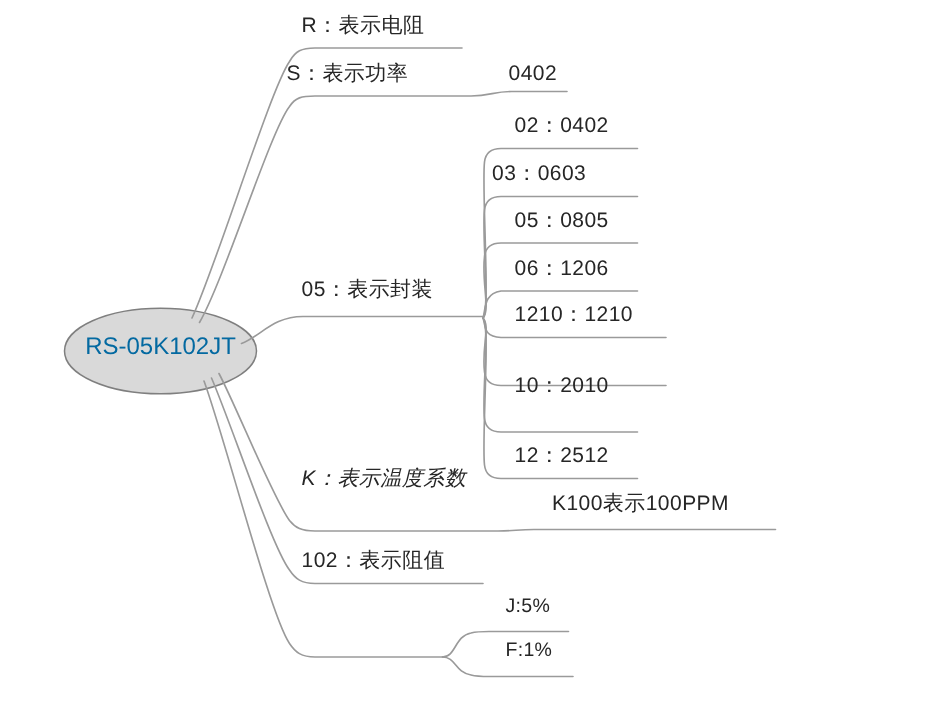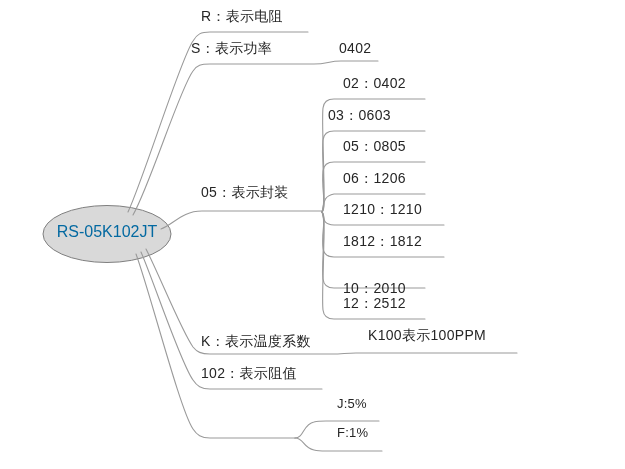--- a/index.html
+++ b/index.html
@@ -63,25 +63,24 @@
   <div class="lbl" style="left:191px; top:40px;">S：表示功率</div>
   <div class="lbl" style="left:339px; top:40px;">0402</div>
 
   <div class="lbl" style="left:201px; top:184px;">05：表示封装</div>
 
   <div class="lbl" style="left:343px; top:75px;">02：0402</div>
   <div class="lbl" style="left:328px; top:107px;">03：0603</div>
   <div class="lbl" style="left:343px; top:138px;">05：0805</div>
   <div class="lbl" style="left:343px; top:170px;">06：1206</div>
   <div class="lbl" style="left:343px; top:201px;text-align:right;">1210：1210</div>
-  <div class="lbl" style="left:343px; top:233px;">1812：1812</div>
-  <div class="lbl" style="left:343px; top:280px;">10：2010</div>
+  <div class="lbl" style="left:343px; top:248px;">10：2010</div>
   <div class="lbl" style="left:343px; top:295px;">12：2512</div>
 
-  <div class="lbl" style="left:201px; top:333px;">K：表示温度系数</div>
+  <div class="lbl" style="left:201px; top:310px;font-style:italic;">K：表示温度系数</div>
   <div class="lbl" style="left:368px; top:327px;">K100表示100PPM</div>
 
   <div class="lbl" style="left:201px; top:365px;">102：表示阻值</div>
 
   <div class="lbl small" style="left:337px; top:397px;">J:5%</div>
   <div class="lbl small" style="left:337px; top:426px;">F:1%</div>
 
 </div>
 
 </body></html>

